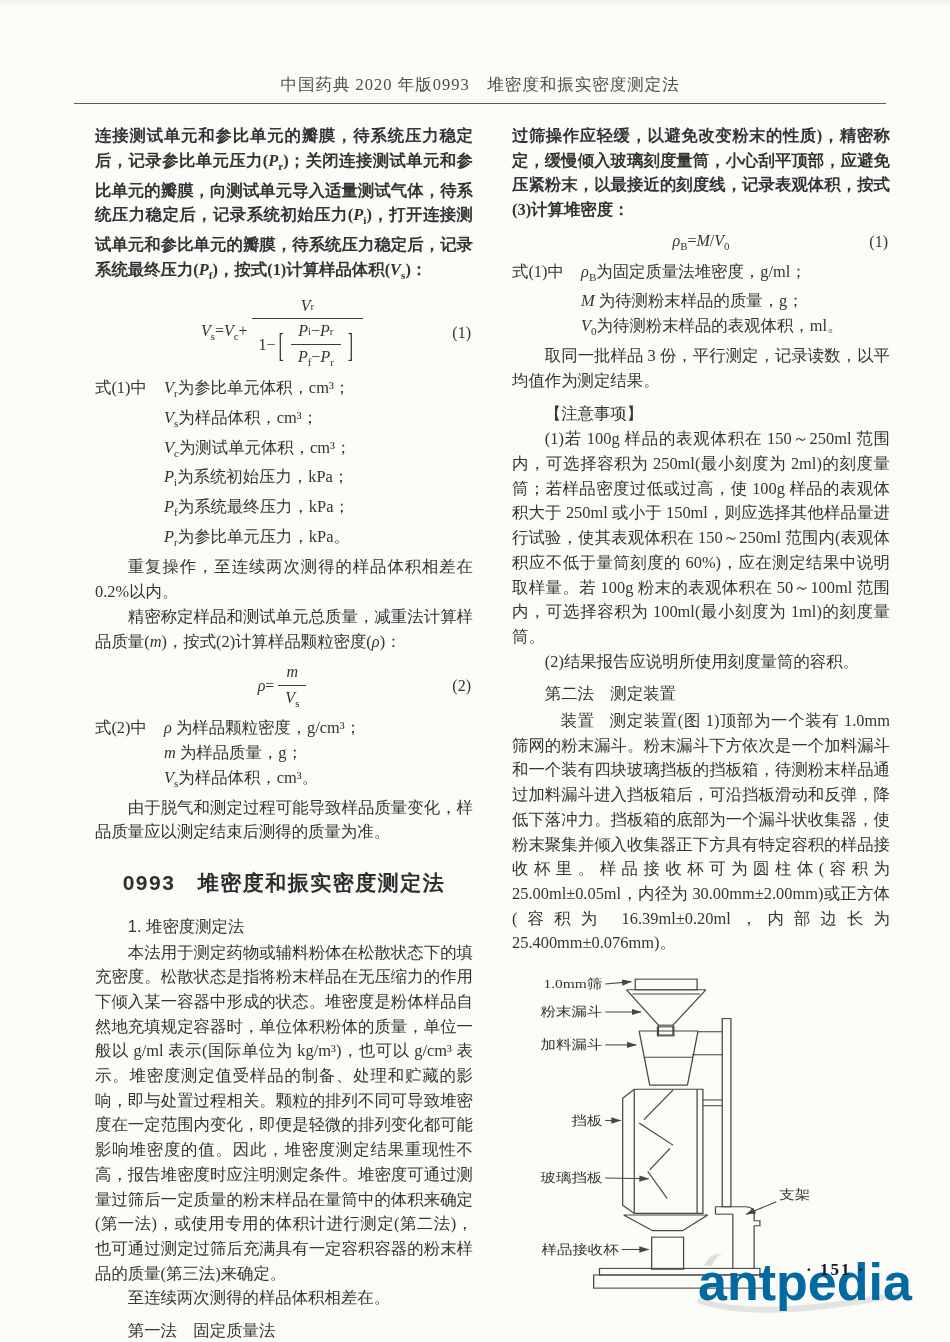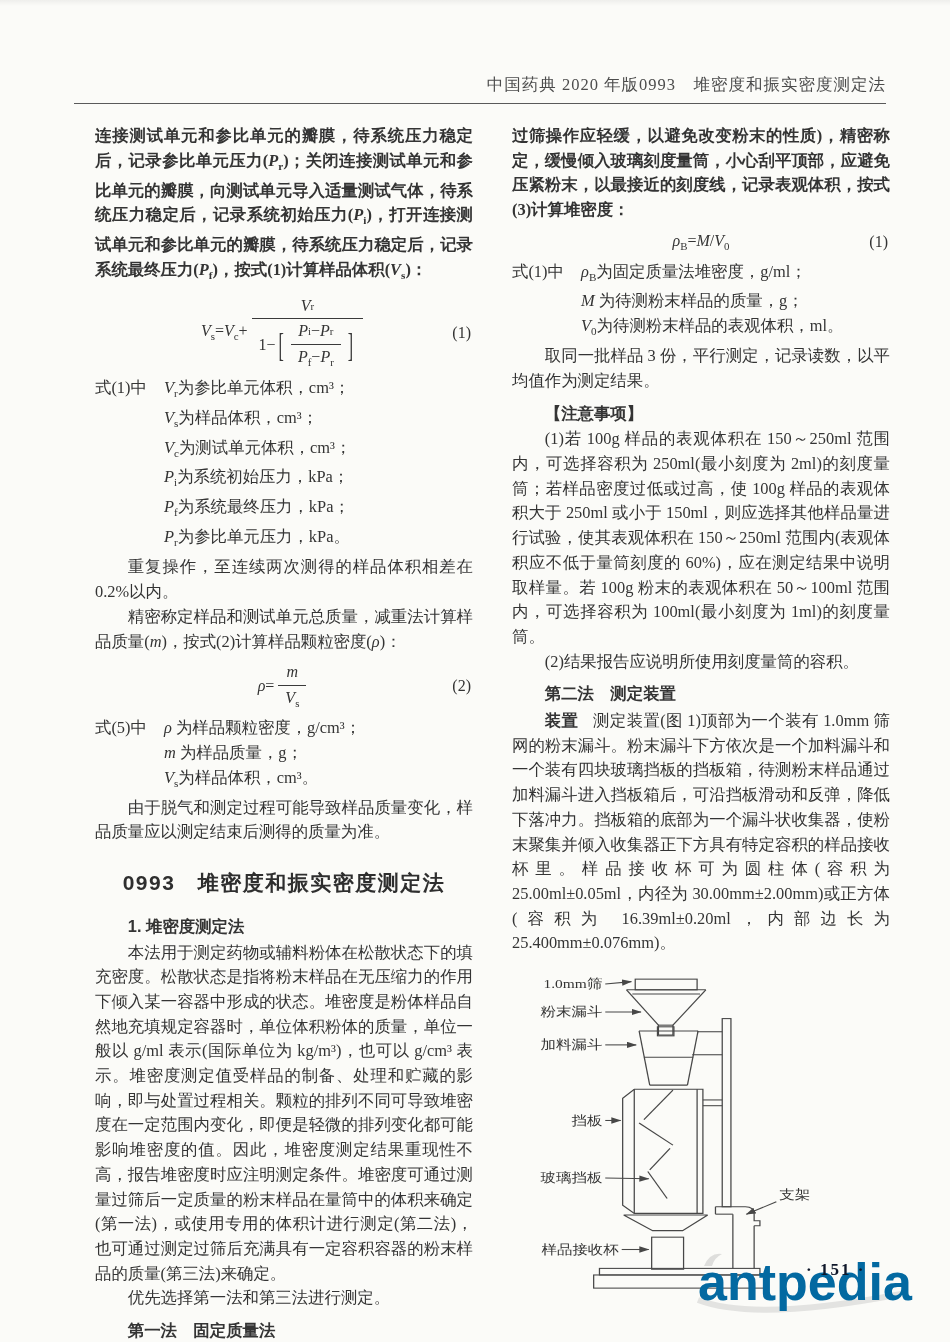--- a/index.html
+++ b/index.html
@@ -8,35 +8,35 @@
     background:#fbfbf8;overflow:hidden;
     font-family:"Liberation Serif","DejaVu Serif",serif;
     color:#333;
   }
   
   .page::before{content:"";position:absolute;left:0;top:0;right:0;height:6px;
     background:linear-gradient(180deg,rgba(0,0,0,0.05),rgba(0,0,0,0));pointer-events:none;}
 
   .header{
     position:absolute;left:74px;right:64px;top:74px;
-    display:flex;justify-content:flex-end;align-items:flex-end;
+    display:flex;justify-content:center;align-items:flex-end;
     font-size:16.5px;color:#4c4c4c;letter-spacing:1px;
     padding-bottom:7px;border-bottom:1.6px solid #5a5a5a;
   }
 
   .col{position:absolute;top:124px;width:378px;font-size:16.4px;line-height:24.7px;
     text-align:justify;color:#343434;}
   .col-left{left:95px;}
   .col-right{left:512px;}
 
   .col p{margin:0;text-indent:2em;}
   .col p.noindent{text-indent:0;font-weight:bold;}
 
-  .hei{font-family:"Liberation Sans","DejaVu Sans",sans-serif;font-weight:bold;}
-  .lead{margin-right:0.9em;}
+  .hei{font-family:"Liberation Sans","DejaVu Sans",sans-serif;font-weight:normal;}
+  .lead{margin-right:0.9em;margin-left:16px;}
 
   .section-title{
     font-family:"Liberation Sans","DejaVu Sans",sans-serif;font-weight:bold;
     font-size:21px;text-align:center;text-indent:0 !important;
     margin:26px 0 18px !important;letter-spacing:1.5px;color:#2e2e2e;
   }
   .subhead{margin:7px 0 2px !important;}
 
   
   .formula-row{position:relative;display:flex;justify-content:center;align-items:center;
@@ -135,33 +135,33 @@
           <span class="den">
               <span><i>V</i><sub>s</sub></span>
             </span>
         </span>
       </div>
       <span class="eqno">(2)</span>
     </div>
 
     <div class="defs">
       <div class="def-line first">
-        <span class="def-label">式(5)中</span><span><i>ρ</i> 为样品颗粒密度，g/cm³；</span>
+        <span class="def-label">式(2)中</span><span><i>ρ</i> 为样品颗粒密度，g/cm³；</span>
       </div>
       <div class="def-line"><i>m</i> 为样品质量，g；</div>
       <div class="def-line"><i>V</i><sub>s</sub>为样品体积，cm³。</div>
     </div>
 
     <p>由于脱气和测定过程可能导致样品质量变化，样品质量应以测定结束后测得的质量为准。</p>
 
     <p class="section-title">0993　堆密度和振实密度测定法</p>
 
     <p class="hei subhead">1. 堆密度测定法</p>
     <p>本法用于测定药物或辅料粉体在松散状态下的填充密度。松散状态是指将粉末样品在无压缩力的作用下倾入某一容器中形成的状态。堆密度是粉体样品自然地充填规定容器时，单位体积粉体的质量，单位一般以 g/ml 表示(国际单位为 kg/m³)，也可以 g/cm³ 表示。堆密度测定值受样品的制备、处理和贮藏的影响，即与处置过程相关。颗粒的排列不同可导致堆密度在一定范围内变化，即便是轻微的排列变化都可能影响堆密度的值。因此，堆密度测定结果重现性不高，报告堆密度时应注明测定条件。堆密度可通过测量过筛后一定质量的粉末样品在量筒中的体积来确定(第一法)，或使用专用的体积计进行测定(第二法)，也可通过测定过筛后充满具有一定容积容器的粉末样品的质量(第三法)来确定。</p>
-    <p>优先选择第一法和第三法进行测定。</p>
+    <p>至连续两次测得的样品体积相差在。</p>
     <p class="hei subhead">第一法　固定质量法</p>
 
   </div>
 
   <div class="col col-right">
     <p class="noindent">过筛操作应轻缓，以避免改变粉末的性质)，精密称定，缓慢倾入玻璃刻度量筒，小心刮平顶部，应避免压紧粉末，以最接近的刻度线，记录表观体积，按式(3)计算堆密度：</p>
 
     <div class="formula-row">
       <div class="formula">
         <span><i>ρ</i><sub>B</sub>=<i>M</i>/<i>V</i><sub>0</sub></span>

